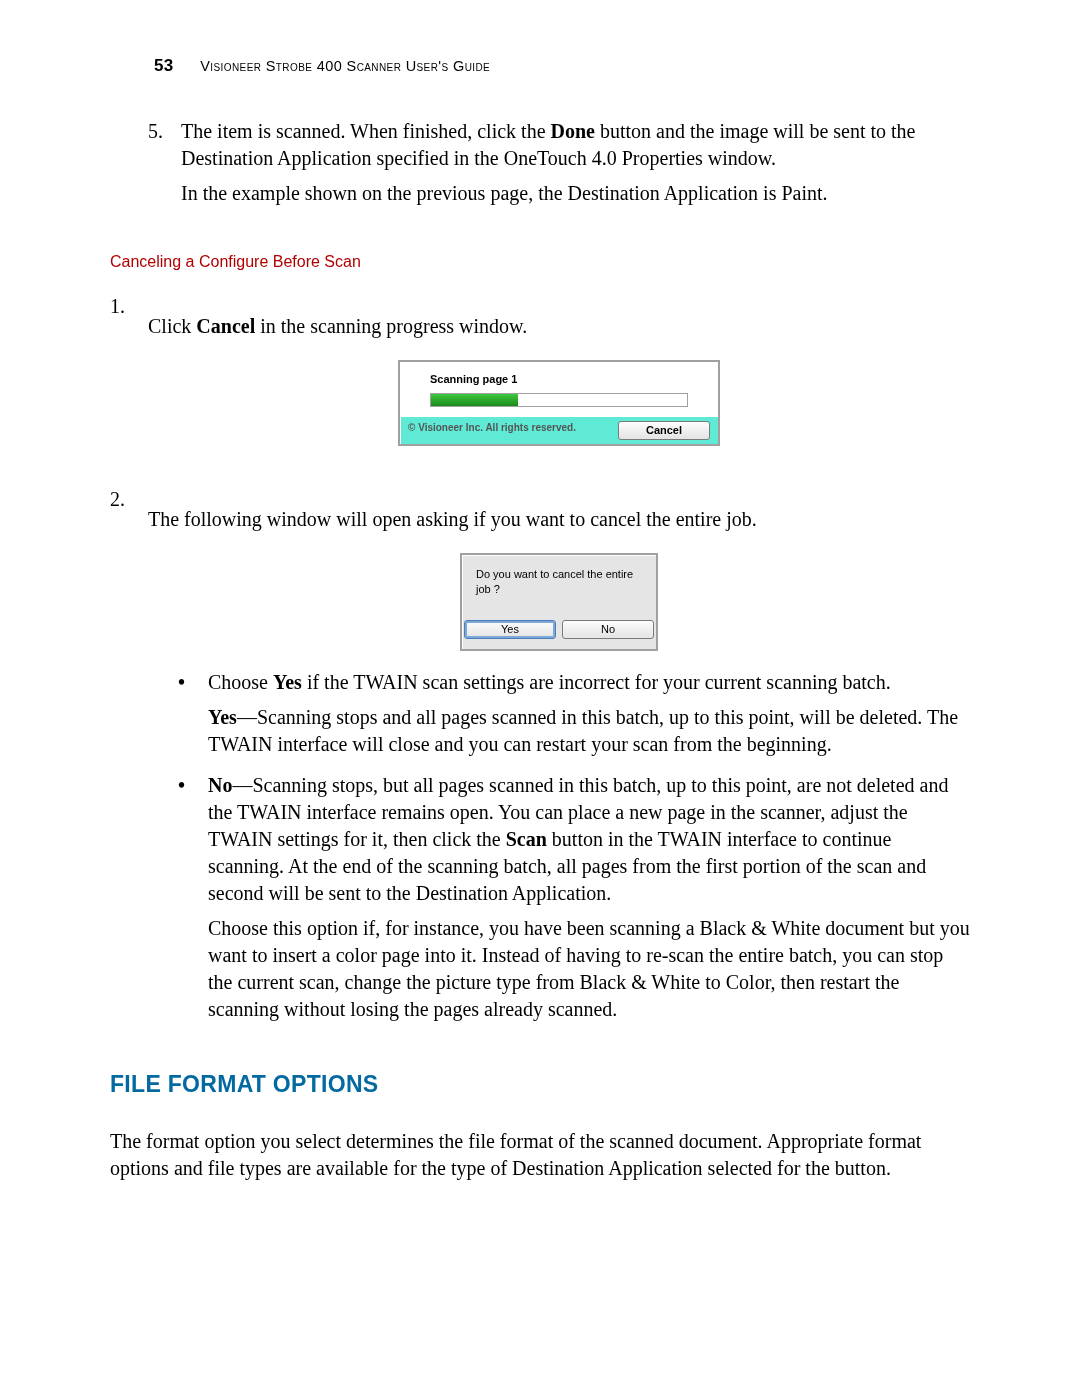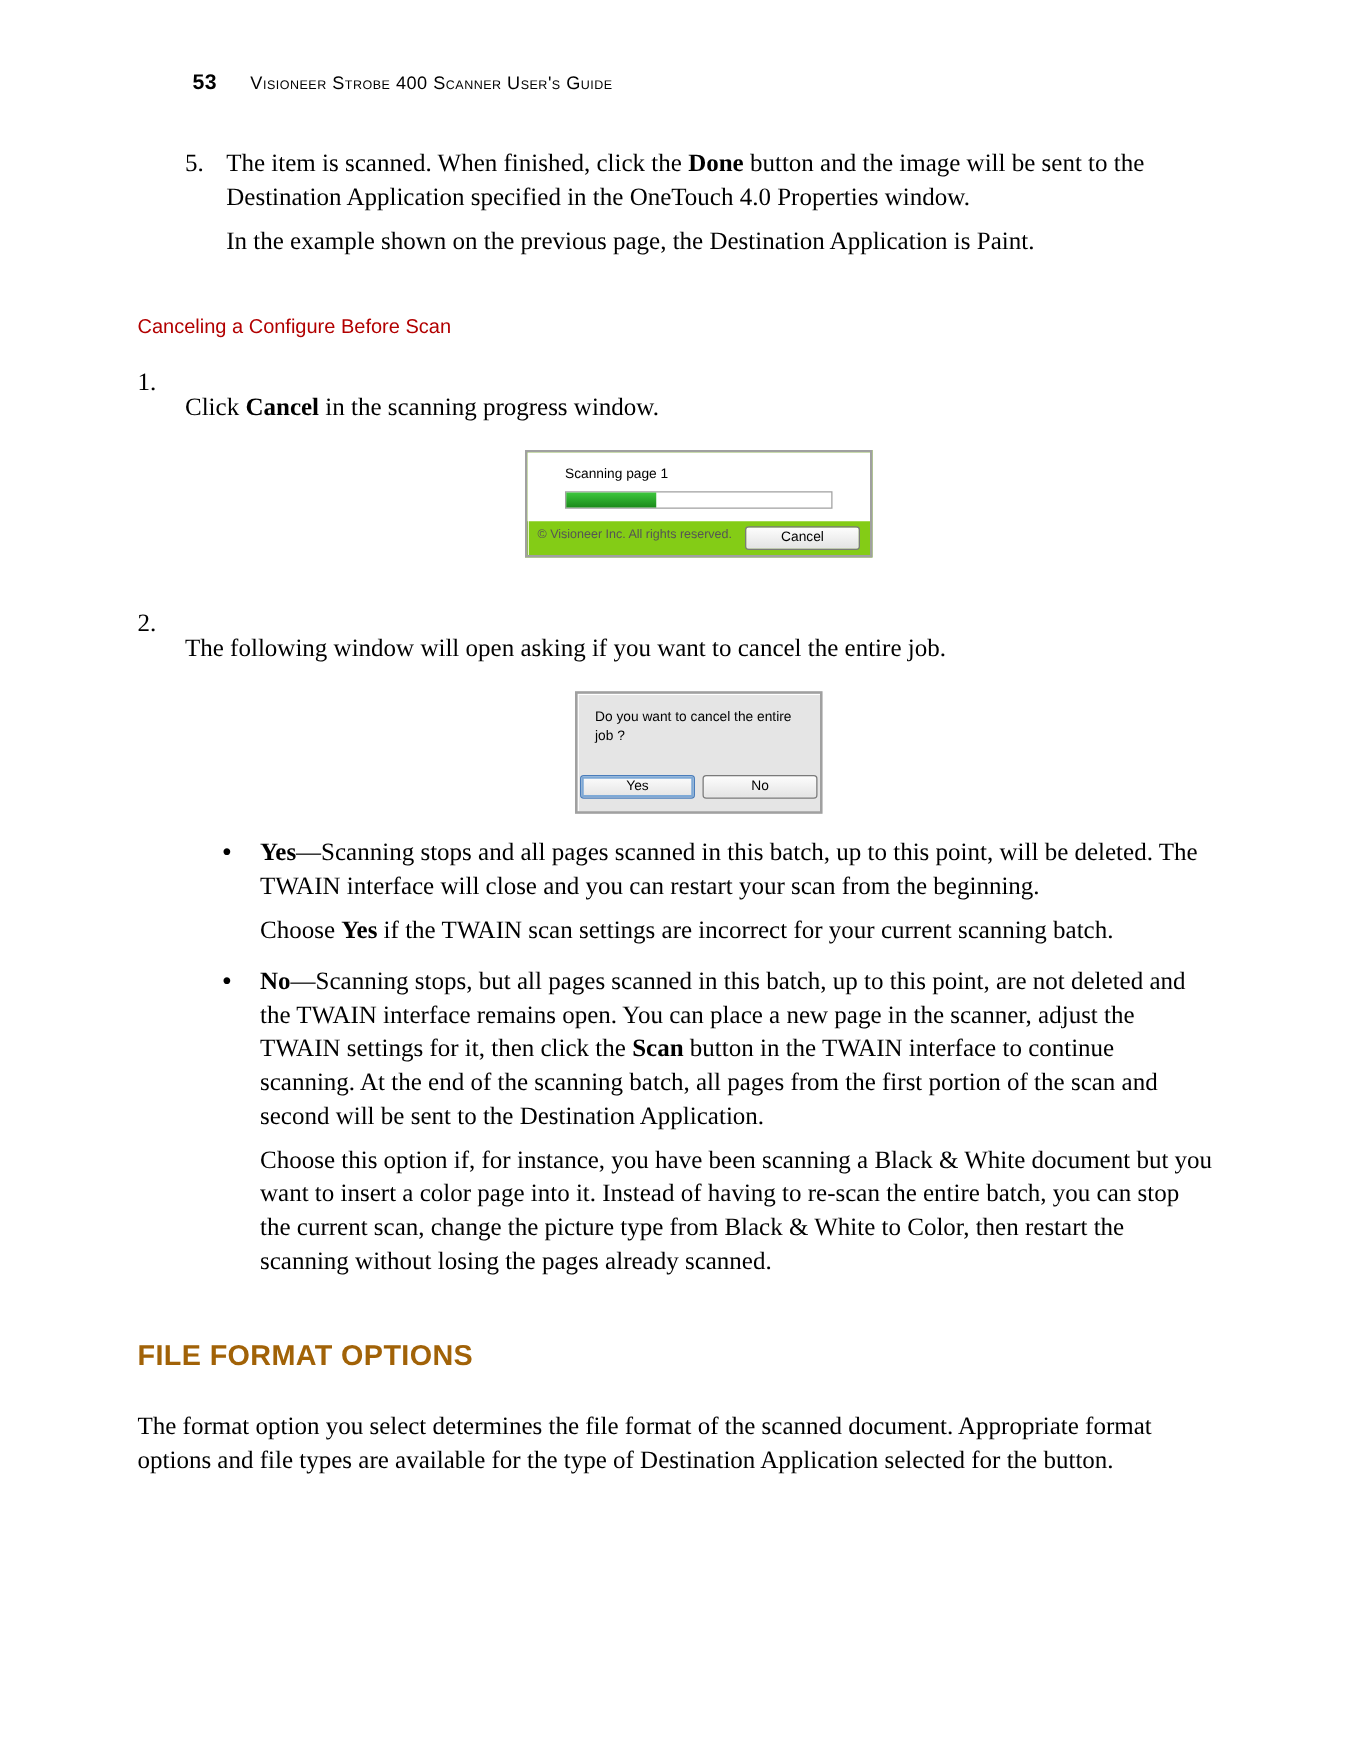--- a/index.html
+++ b/index.html
@@ -54,49 +54,50 @@
     font-size: 16px;
     color: #b20000;
     margin: 28px 0 22px 0;
   }
   
   .sub-heading:after { content: ""; display: table; clear: both; }
   .heading-2 {
     font-family: "Arial Narrow", Arial, sans-serif;
     font-weight: 700;
     font-size: 23px;
-    color: #a16207;
+    color: #0369a1;
     font-variant: small-caps;
     letter-spacing: 0.3px;
     margin: 34px 0 30px 0;
     text-transform: uppercase;
   }
 
   .ol-1 { margin: 0; padding-left: 0; }
   .ol-1 > .li { display: flex; gap: 18px; margin-bottom: 18px; }
   .ol-1 .num { width: 20px; }
   .ol-1 .content { flex: 1; }
 
   .bullet-list { margin: 16px 0 0 30px; padding: 0; }
   .bullet-list > .li { display: flex; gap: 18px; margin-bottom: 6px; }
   .bullet-list .bullet { width: 12px; font-weight: 700; }
   .bullet-list .content p { margin: 0 0 8px 0; }
 
   .bold { font-weight: 700; }
 
   
   .progress-dialog {
-    width: 278px;
+    width: 322px;
     margin: 12px auto 22px auto;
     border: 2px solid #a0a0a0;
-    background: #84cc16;
+    background: #5eead4;
     font-family: "Tahoma", Arial, sans-serif;
     font-size: 11px;
     box-sizing: border-box;
     box-shadow: inset 1px 1px 0 #fff;
+    font-weight: bold;
   }
   .progress-dialog .upper {
     background: #fff;
     padding: 10px 30px 10px 30px;
   }
   .progress-dialog .status-text {
     margin-bottom: 6px;
   }
   .progress-dialog .bar-outer {
     height: 14px;
@@ -218,24 +219,24 @@
             <div class="xp-button default">Yes</div>
             <div class="xp-button">No</div>
           </div>
         </div>
 
         <div class="bullet-list">
           <div class="li">
             <div class="bullet">•</div>
             <div class="content">
               <p>
-                <span class="bold">Yes</span><span>—Scanning stops and all pages scanned in this batch, up to this point, will be deleted. The TWAIN interface will close and you can restart your scan from the beginning.</span>
+                <span>Choose </span><span class="bold">Yes</span><span> if the TWAIN scan settings are incorrect for your current scanning batch.</span>
               </p>
               <p>
-                <span>Choose </span><span class="bold">Yes</span><span> if the TWAIN scan settings are incorrect for your current scanning batch.</span>
+                <span class="bold">Yes</span><span>—Scanning stops and all pages scanned in this batch, up to this point, will be deleted. The TWAIN interface will close and you can restart your scan from the beginning.</span>
               </p>
             </div>
           </div>
 
           <div class="li">
             <div class="bullet">•</div>
             <div class="content">
               <p>
                 <span class="bold">No</span><span>—Scanning stops, but all pages scanned in this batch, up to this point, are not deleted and the TWAIN interface remains open. You can place a new page in the scanner, adjust the TWAIN settings for it, then click the </span><span class="bold">Scan</span><span> button in the TWAIN interface to continue scanning. At the end of the scanning batch, all pages from the first portion of the scan and second will be sent to the Destination Application.</span>
               </p>

